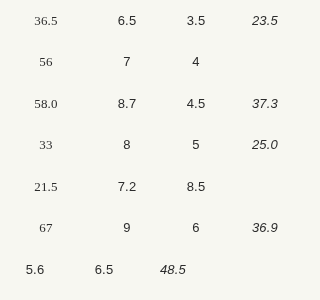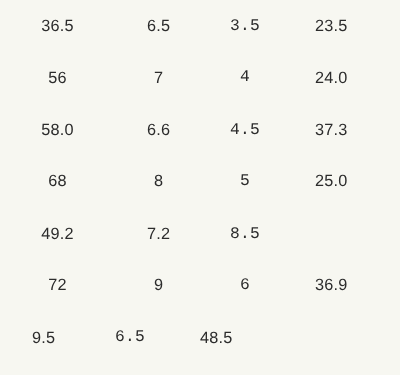--- a/index.html
+++ b/index.html
@@ -33,74 +33,73 @@
     width: 300px;
   }
   .cell {
     font-size: 13px;
     color: #2c2c2c;
     text-align: center;
     line-height: 1.1;
     letter-spacing: 0.2px;
     white-space: nowrap;
   }
-  .col-0 { width: 92px; }
+  .col-0 { width: 92px; font-family: Liberation Serif, serif; }
   .col-1 { width: 70px; }
-  .col-2 { width: 68px; font-family: Liberation Mono, monospace; }
-  .col-3 { width: 70px; }
+  .col-2 { width: 68px; }
+  .col-3 { width: 70px; font-style: italic; }
 </style>
 </head>
 <body>
 
 <div id="size-table">
   <div class="table-body">
 
     <div class="table-row">
       <div class="cell col-0">36.5</div>
       <div class="cell col-1">6.5</div>
       <div class="cell col-2">3.5</div>
       <div class="cell col-3">23.5</div>
     </div>
 
     <div class="table-row">
       <div class="cell col-0">56</div>
       <div class="cell col-1">7</div>
       <div class="cell col-2">4</div>
-      <div class="cell col-3">24.0</div>
     </div>
 
     <div class="table-row">
       <div class="cell col-0">58.0</div>
-      <div class="cell col-1">6.6</div>
+      <div class="cell col-1">8.7</div>
       <div class="cell col-2">4.5</div>
       <div class="cell col-3">37.3</div>
     </div>
 
     <div class="table-row">
-      <div class="cell col-0">68</div>
+      <div class="cell col-0">33</div>
       <div class="cell col-1">8</div>
       <div class="cell col-2">5</div>
       <div class="cell col-3">25.0</div>
     </div>
 
     <div class="table-row">
-      <div class="cell col-0">49.2</div>
+      <div class="cell col-0">21.5</div>
       <div class="cell col-1">7.2</div>
       <div class="cell col-2">8.5</div>
     </div>
 
     <div class="table-row">
-      <div class="cell col-0">72</div>
+      <div class="cell col-0">67</div>
       <div class="cell col-1">9</div>
       <div class="cell col-2">6</div>
       <div class="cell col-3">36.9</div>
     </div>
 
     <div class="table-row">
-      <div class="cell col-1">9.5</div>
+      <div class="cell col-1">5.6</div>
       <div class="cell col-2">6.5</div>
       <div class="cell col-3">48.5</div>
     </div>
 
     <div class="table-row">
       
       
       
       
     </div>

